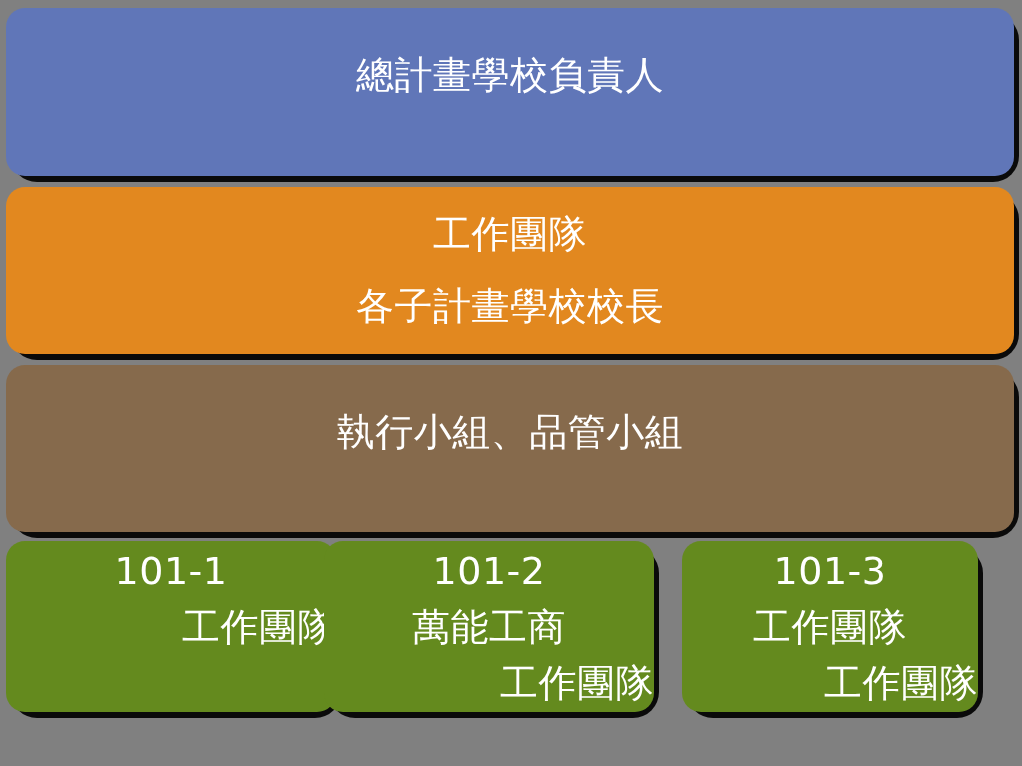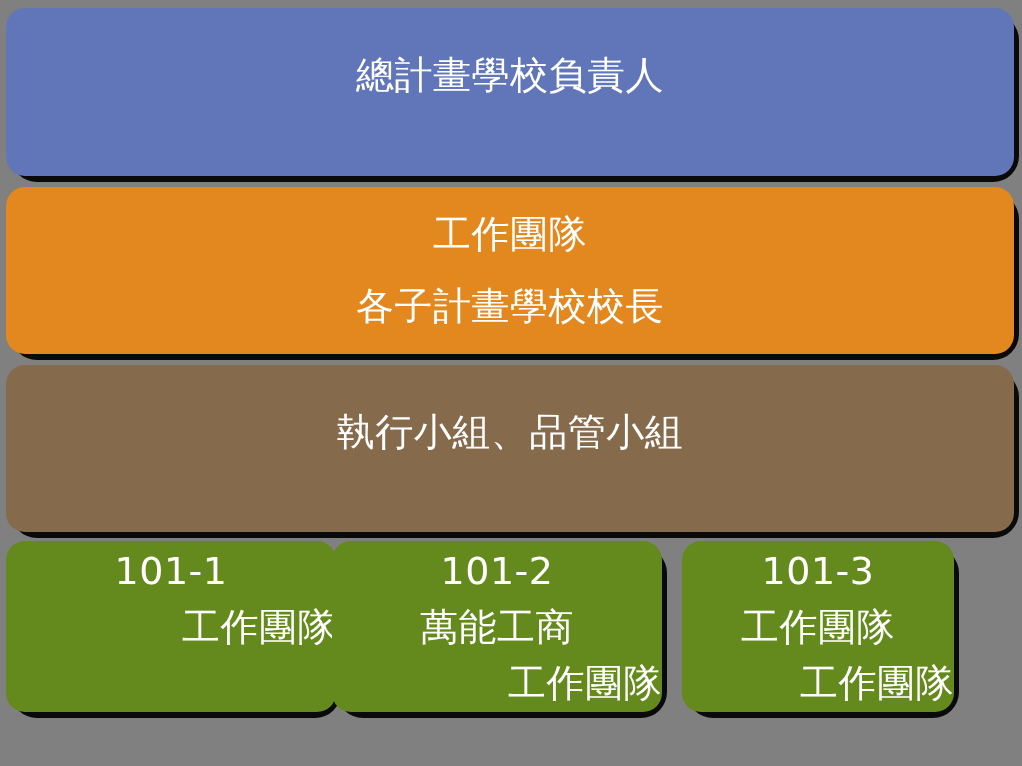--- a/index.html
+++ b/index.html
@@ -91,22 +91,22 @@
   }
   .node-team .node-fill {
     background: #648A1E;
     justify-content: flex-start;
     padding-top: 11px;
   }
   .node-team .node-line { font-size: 38px; margin-bottom: 16px; }
   .node-team .node-line:last-child { margin-bottom: 0; text-align: right; }
 
   #node-team-1 { left: 6px;   width: 330px; }
-  #node-team-2 { left: 332px; width: 330px; }
-  #node-team-3 { left: 682px; width: 272px; }
+  #node-team-2 { left: 324px; width: 330px; }
+  #node-team-3 { left: 682px; width: 296px; }
 </style>
 </head>
 <body>
 
 <div id="chart-canvas">
 
   <div class="node" id="node-lead">
     <div class="node-fill">
       <span class="node-line l1">總計畫學校負責人</span>
     </div>

